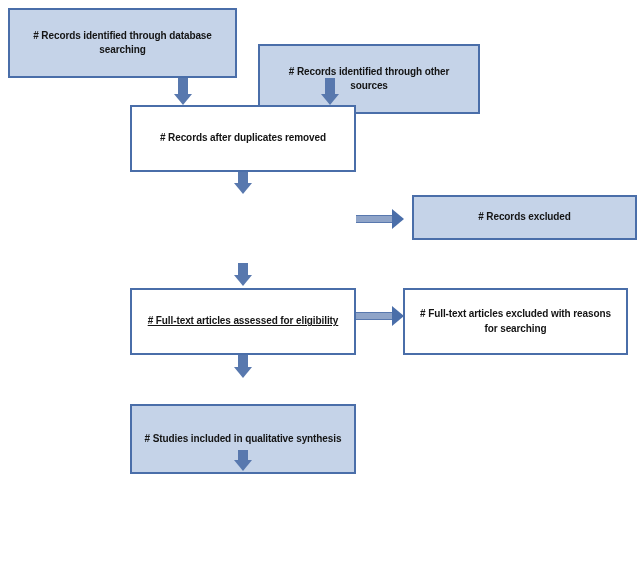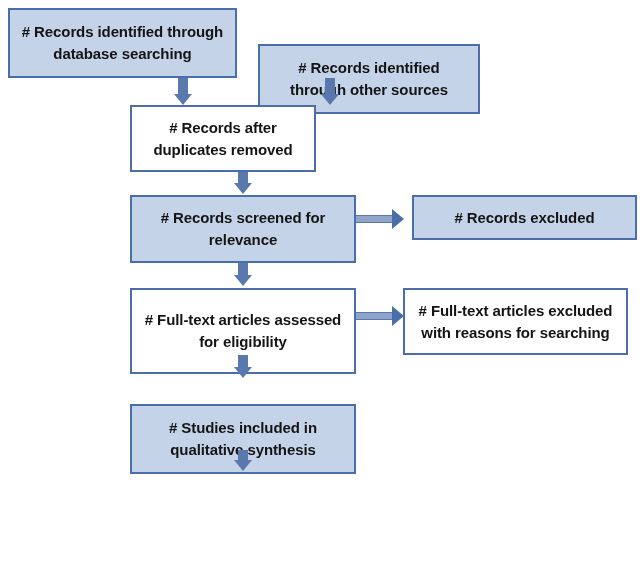--- a/index.html
+++ b/index.html
@@ -20,21 +20,21 @@
   }
   .node {
     position: absolute;
     box-sizing: border-box;
     border: 2px solid #4a6ea9;
     display: flex;
     align-items: center;
     justify-content: center;
     text-align: center;
     padding: 4px 10px;
-    font-size: 15px;
+    font-size: 10px;
     font-weight: bold;
     line-height: 1.45;
     color: #141414;
     letter-spacing: -0.1px;
     -webkit-font-smoothing: antialiased;
   }
   .node.filled {
     background: #c5d3e8;
   }
   .node.plain {
@@ -88,42 +88,39 @@
   <div class="node filled" style="left:258px; top:8px; width:222px; height:70px;margin-top:36px;">
     <span class="node-text"># Records identified through other sources</span>
   </div>
 
   <div class="arrow-v" style="left:178px; top:78px; height:18px;"></div>
   <div class="arrow-v-head" style="left:174px; top:94px;"></div>
 
   <div class="arrow-v" style="left:325px; top:78px; height:18px;"></div>
   <div class="arrow-v-head" style="left:321px; top:94px;"></div>
 
-  <div class="node plain" style="left:130px; top:105px; width:186px; height:67px;">
+  <div class="node plain" style="left:130px; top:105px; width:226px; height:67px;">
     <span class="node-text"># Records after duplicates removed</span>
   </div>
 
   <div class="arrow-v" style="left:238px; top:172px; height:13px;"></div>
   <div class="arrow-v-head" style="left:234px; top:183px;"></div>
 
-  <div class="node filled" style="left:130px; top:195px; width:226px; height:68px;">
-    <span class="node-text"># Records screened for relevance</span>
-  </div>
 
   <div class="arrow-h" style="left:356px; top:215px; width:38px;"></div>
   <div class="arrow-h-head" style="left:392px; top:209px;"></div>
 
   <div class="node filled" style="left:412px; top:195px; width:225px; height:45px;">
     <span class="node-text"># Records excluded</span>
   </div>
 
   <div class="arrow-v" style="left:238px; top:263px; height:14px;"></div>
   <div class="arrow-v-head" style="left:234px; top:275px;"></div>
 
-  <div class="node plain" style="left:130px; top:288px; width:226px; height:86px;">
+  <div class="node plain" style="left:130px; top:288px; width:226px; height:67px;text-decoration:underline;">
     <span class="node-text"># Full-text articles assessed for eligibility</span>
   </div>
 
   <div class="arrow-h" style="left:356px; top:312px; width:38px;"></div>
   <div class="arrow-h-head" style="left:392px; top:306px;"></div>
 
   <div class="node plain" style="left:403px; top:288px; width:225px; height:67px;">
     <span class="node-text"># Full-text articles excluded with reasons for searching</span>
   </div>
 

